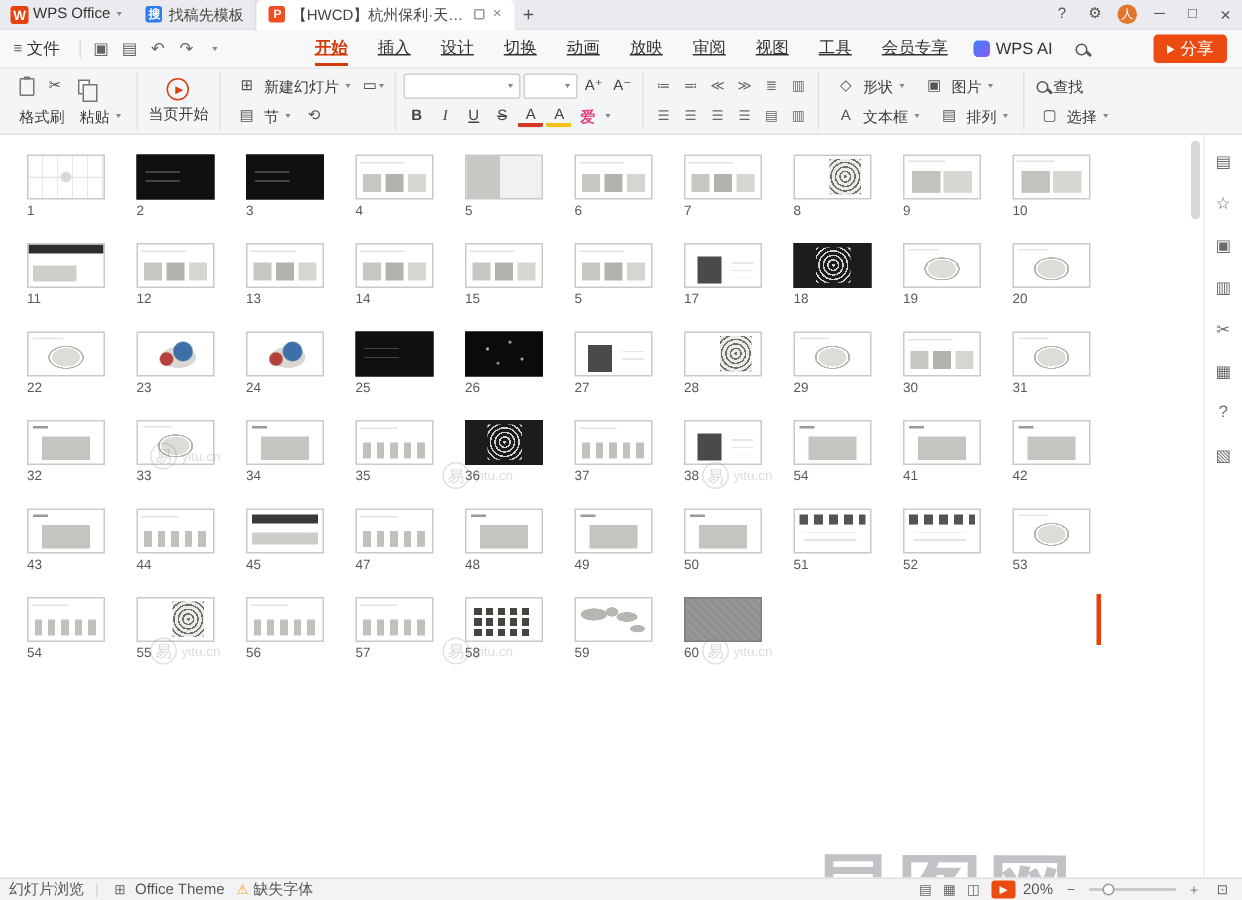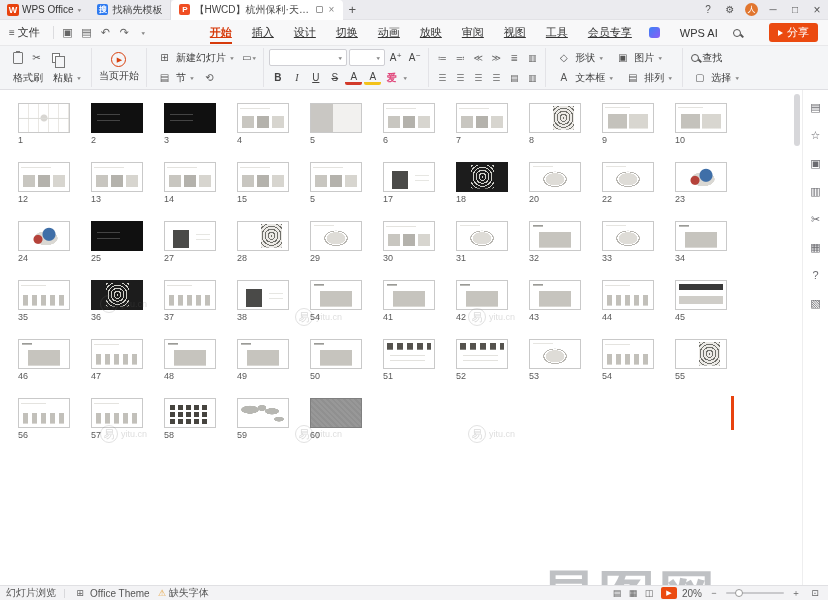--- a/index.html
+++ b/index.html
@@ -37,21 +37,21 @@
     display:flex;align-items:center;border-bottom:1px solid #e8e8ea;}
   .file-btn{display:flex;align-items:center;gap:3px;padding:0 9px;font-size:11px;color:#333;}
   .i-ham{font-size:10px;color:#555;}
   .mb-sep{width:1px;height:13px;background:#dcdcdf;margin:0 4px;}
   .qbtn{width:19px;height:19px;display:flex;align-items:center;justify-content:center;
     color:#666;font-size:11px;border-radius:3px;}
   .menu-items{display:flex;align-items:center;margin-left:48px;gap:2px;}
   .menu-item{padding:0 9px;height:25px;line-height:25px;font-size:11px;color:#333;position:relative;text-decoration:underline;}
   .menu-item.active{color:#d63a0b;font-weight:bold;}
   .menu-item.active::after{content:"";position:absolute;left:9px;right:9px;bottom:1px;height:2px;background:#d63a0b;}
-  .ai-item{display:flex;align-items:flex-start;gap:20px;padding:0 8px;font-size:11px;color:#333;}
+  .ai-item{display:flex;align-items:flex-start;gap:4px;padding:0 8px;font-size:11px;color:#333;}
   .ai-dot{width:11px;height:11px;border-radius:3px;background:linear-gradient(135deg,#3b82f6,#8b5cf6);}
   .search-btn{width:22px;height:22px;display:flex;align-items:center;justify-content:center;}
   .i-mag{width:8px;height:8px;border:1.5px solid #555;border-radius:50%;position:relative;}
   .i-mag::after{content:"";position:absolute;width:4px;height:1.5px;background:#555;
     right:-4px;bottom:-1px;transform:rotate(45deg);}
   .share-btn{margin-left:auto;margin-right:10px;height:19px;padding:0 9px;border-radius:3px;
     background:#eb4a10;color:#fff;font-size:11px;display:flex;align-items:center;gap:4px;}
   .i-share{width:0;height:0;border-left:5px solid #fff;border-top:3px solid transparent;
     border-bottom:3px solid transparent;}
 
@@ -440,20 +440,24 @@
       </div>
       <div class="cell">
         <div class="thumb s-photo2"></div>
         <div class="num">9</div>
       </div>
       <div class="cell">
         <div class="thumb s-photo2"></div>
         <div class="num">10</div>
       </div>
       <div class="cell">
+        <div class="thumb s-banner"></div>
+        <div class="num">11</div>
+      </div>
+      <div class="cell">
         <div class="thumb s-photo3"></div>
         <div class="num">12</div>
       </div>
       <div class="cell">
         <div class="thumb s-photo3"></div>
         <div class="num">13</div>
       </div>
       <div class="cell">
         <div class="thumb s-photo3"></div>
         <div class="num">14</div>
@@ -469,39 +473,47 @@
       <div class="cell">
         <div class="thumb s-portrait"></div>
         <div class="num">17</div>
       </div>
       <div class="cell">
         <div class="thumb s-spiral-dark"></div>
         <div class="num">18</div>
       </div>
       <div class="cell">
         <div class="thumb s-plan"></div>
+        <div class="num">19</div>
+      </div>
+      <div class="cell">
+        <div class="thumb s-plan"></div>
         <div class="num">20</div>
       </div>
       <div class="cell">
         <div class="thumb s-plan"></div>
         <div class="num">22</div>
       </div>
       <div class="cell">
         <div class="thumb s-plan-color"></div>
         <div class="num">23</div>
       </div>
       <div class="cell">
         <div class="thumb s-plan-color"></div>
         <div class="num">24</div>
       </div>
       <div class="cell">
         <div class="thumb s-black"></div>
         <div class="num">25</div>
       </div>
       <div class="cell">
+        <div class="thumb s-night"></div>
+        <div class="num">26</div>
+      </div>
+      <div class="cell">
         <div class="thumb s-portrait"></div>
         <div class="num">27</div>
       </div>
       <div class="cell">
         <div class="thumb s-spiral"></div>
         <div class="num">28</div>
       </div>
       <div class="cell">
         <div class="thumb s-plan"></div>
         <div class="num">29</div>
@@ -558,24 +570,20 @@
         <div class="thumb s-interior"></div>
         <div class="num">43</div>
       </div>
       <div class="cell">
         <div class="thumb s-elev"></div>
         <div class="num">44</div>
       </div>
       <div class="cell">
         <div class="thumb s-mat"></div>
         <div class="num">45</div>
-      </div>
-      <div class="cell">
-        <div class="thumb s-interior"></div>
-        <div class="num">46</div>
       </div>
       <div class="cell">
         <div class="thumb s-elev"></div>
         <div class="num">47</div>
       </div>
       <div class="cell">
         <div class="thumb s-interior"></div>
         <div class="num">48</div>
       </div>
       <div class="cell">

